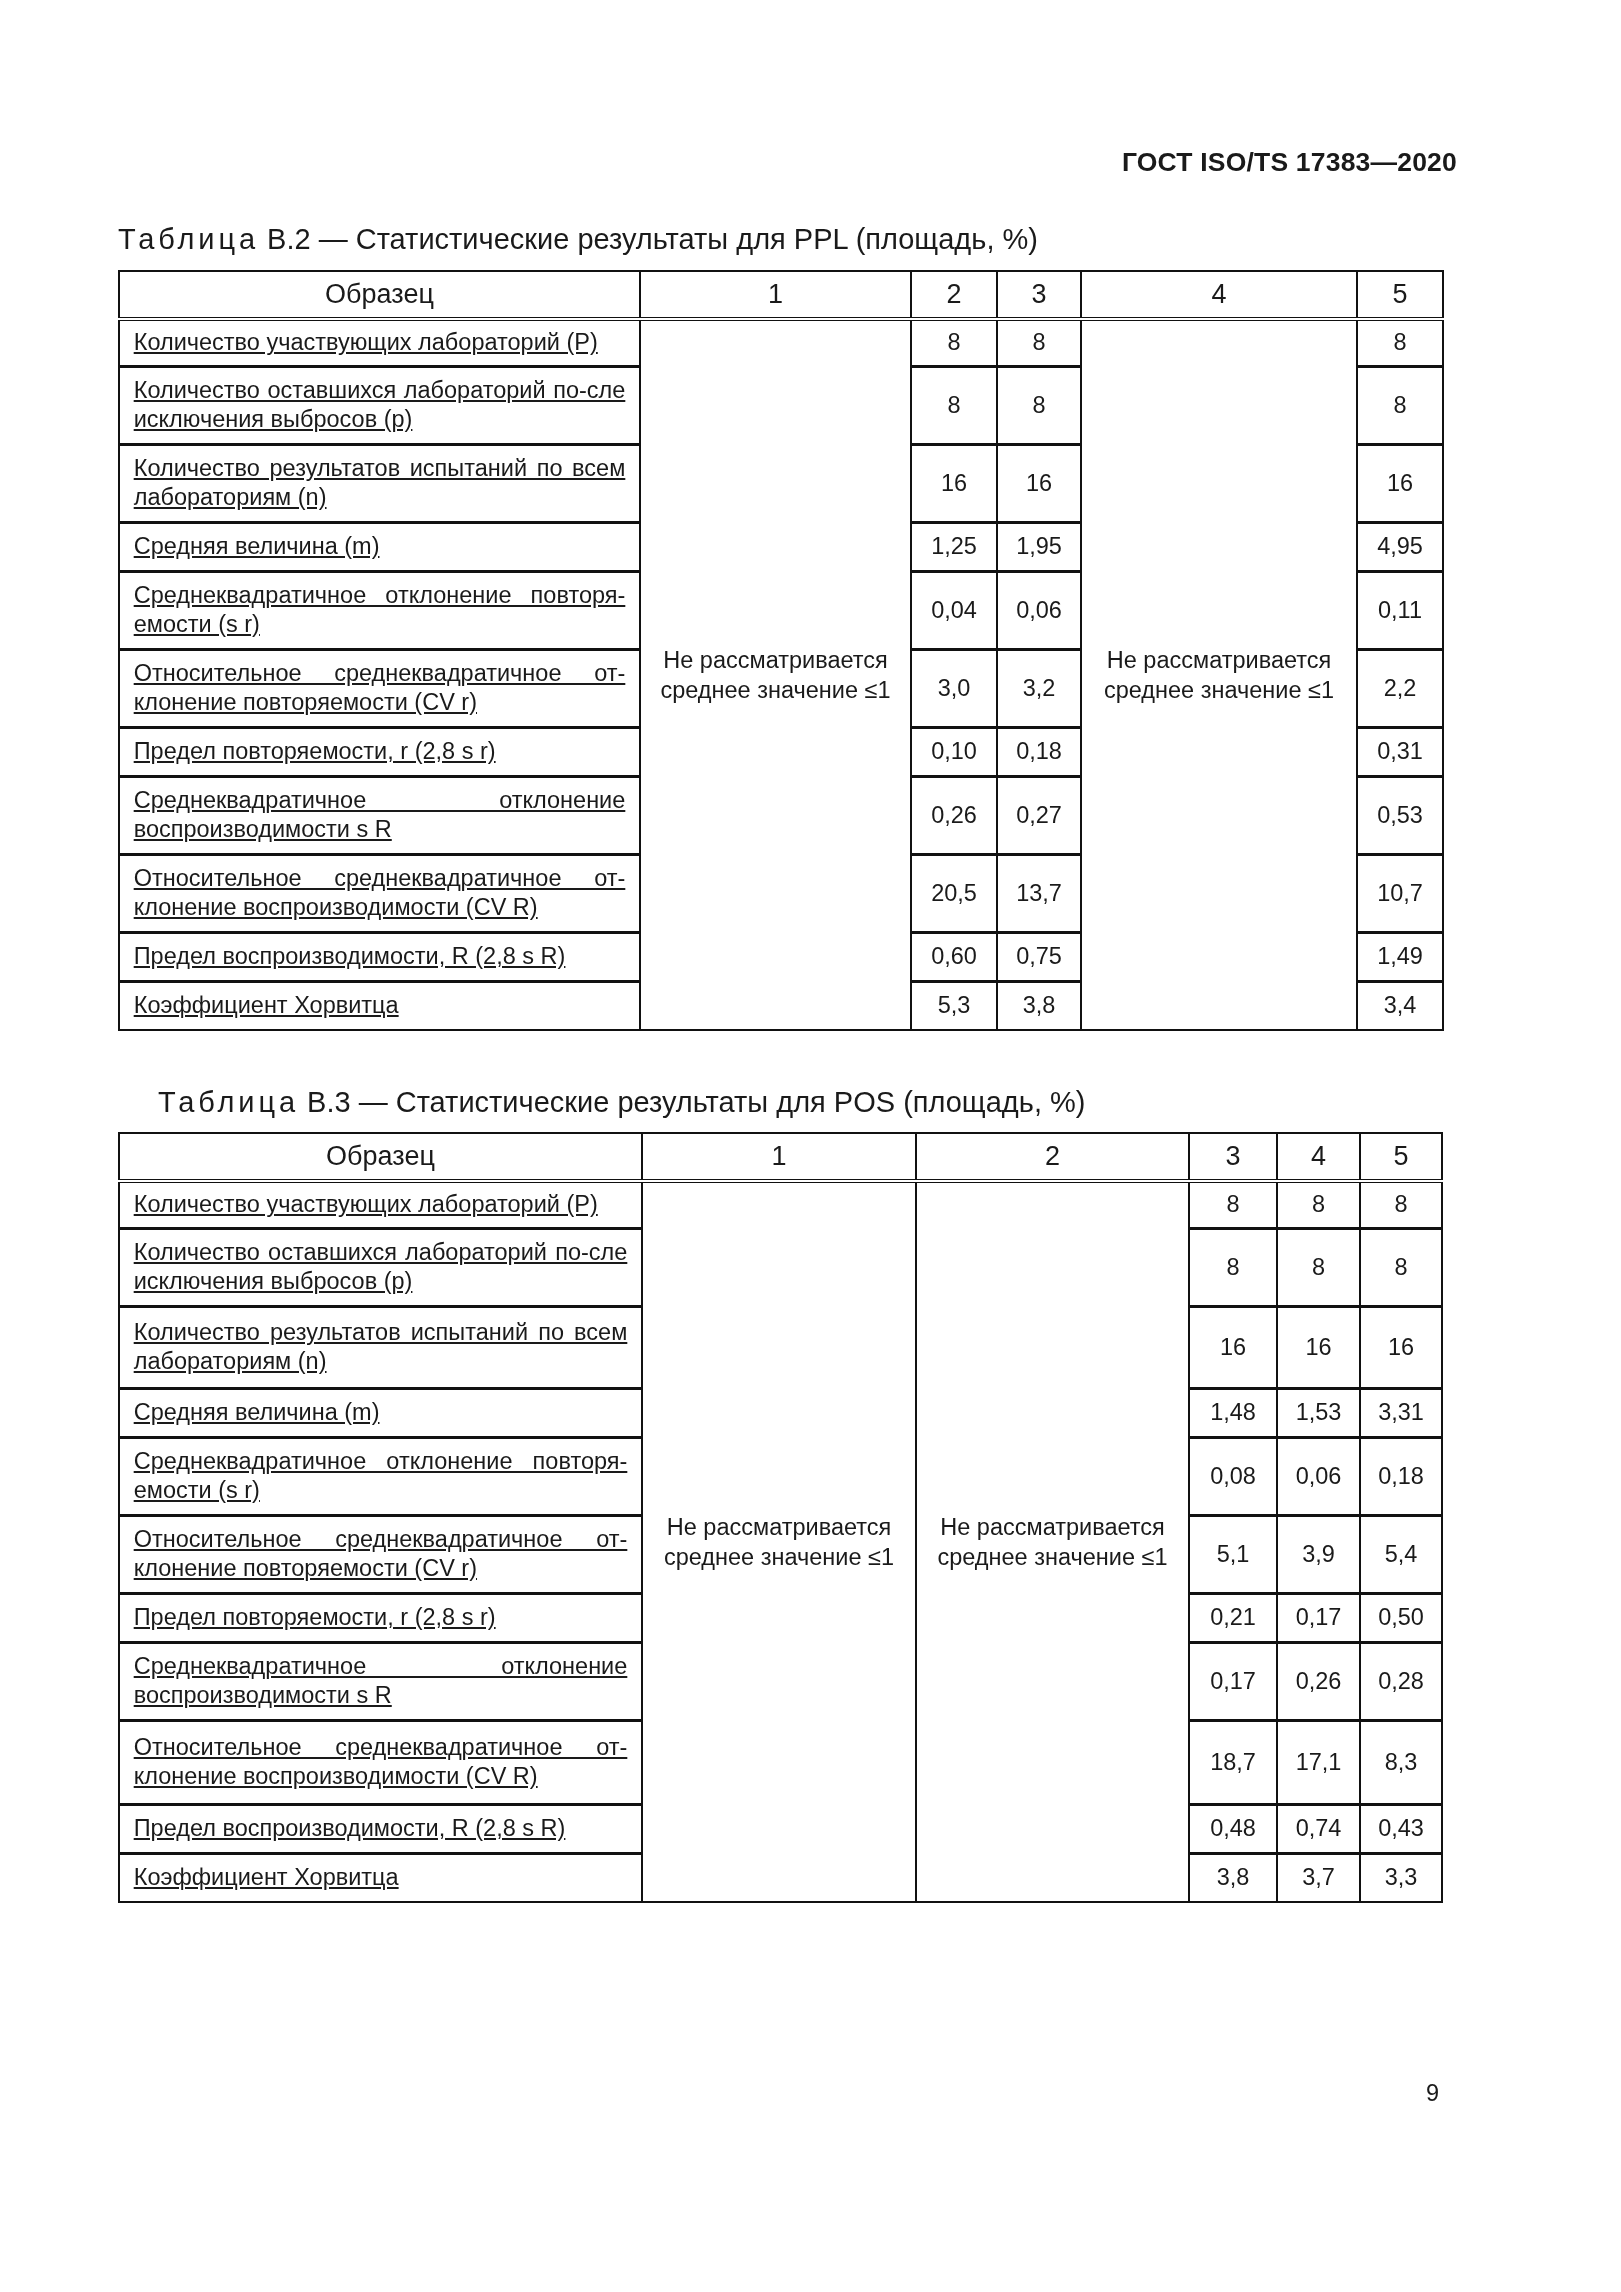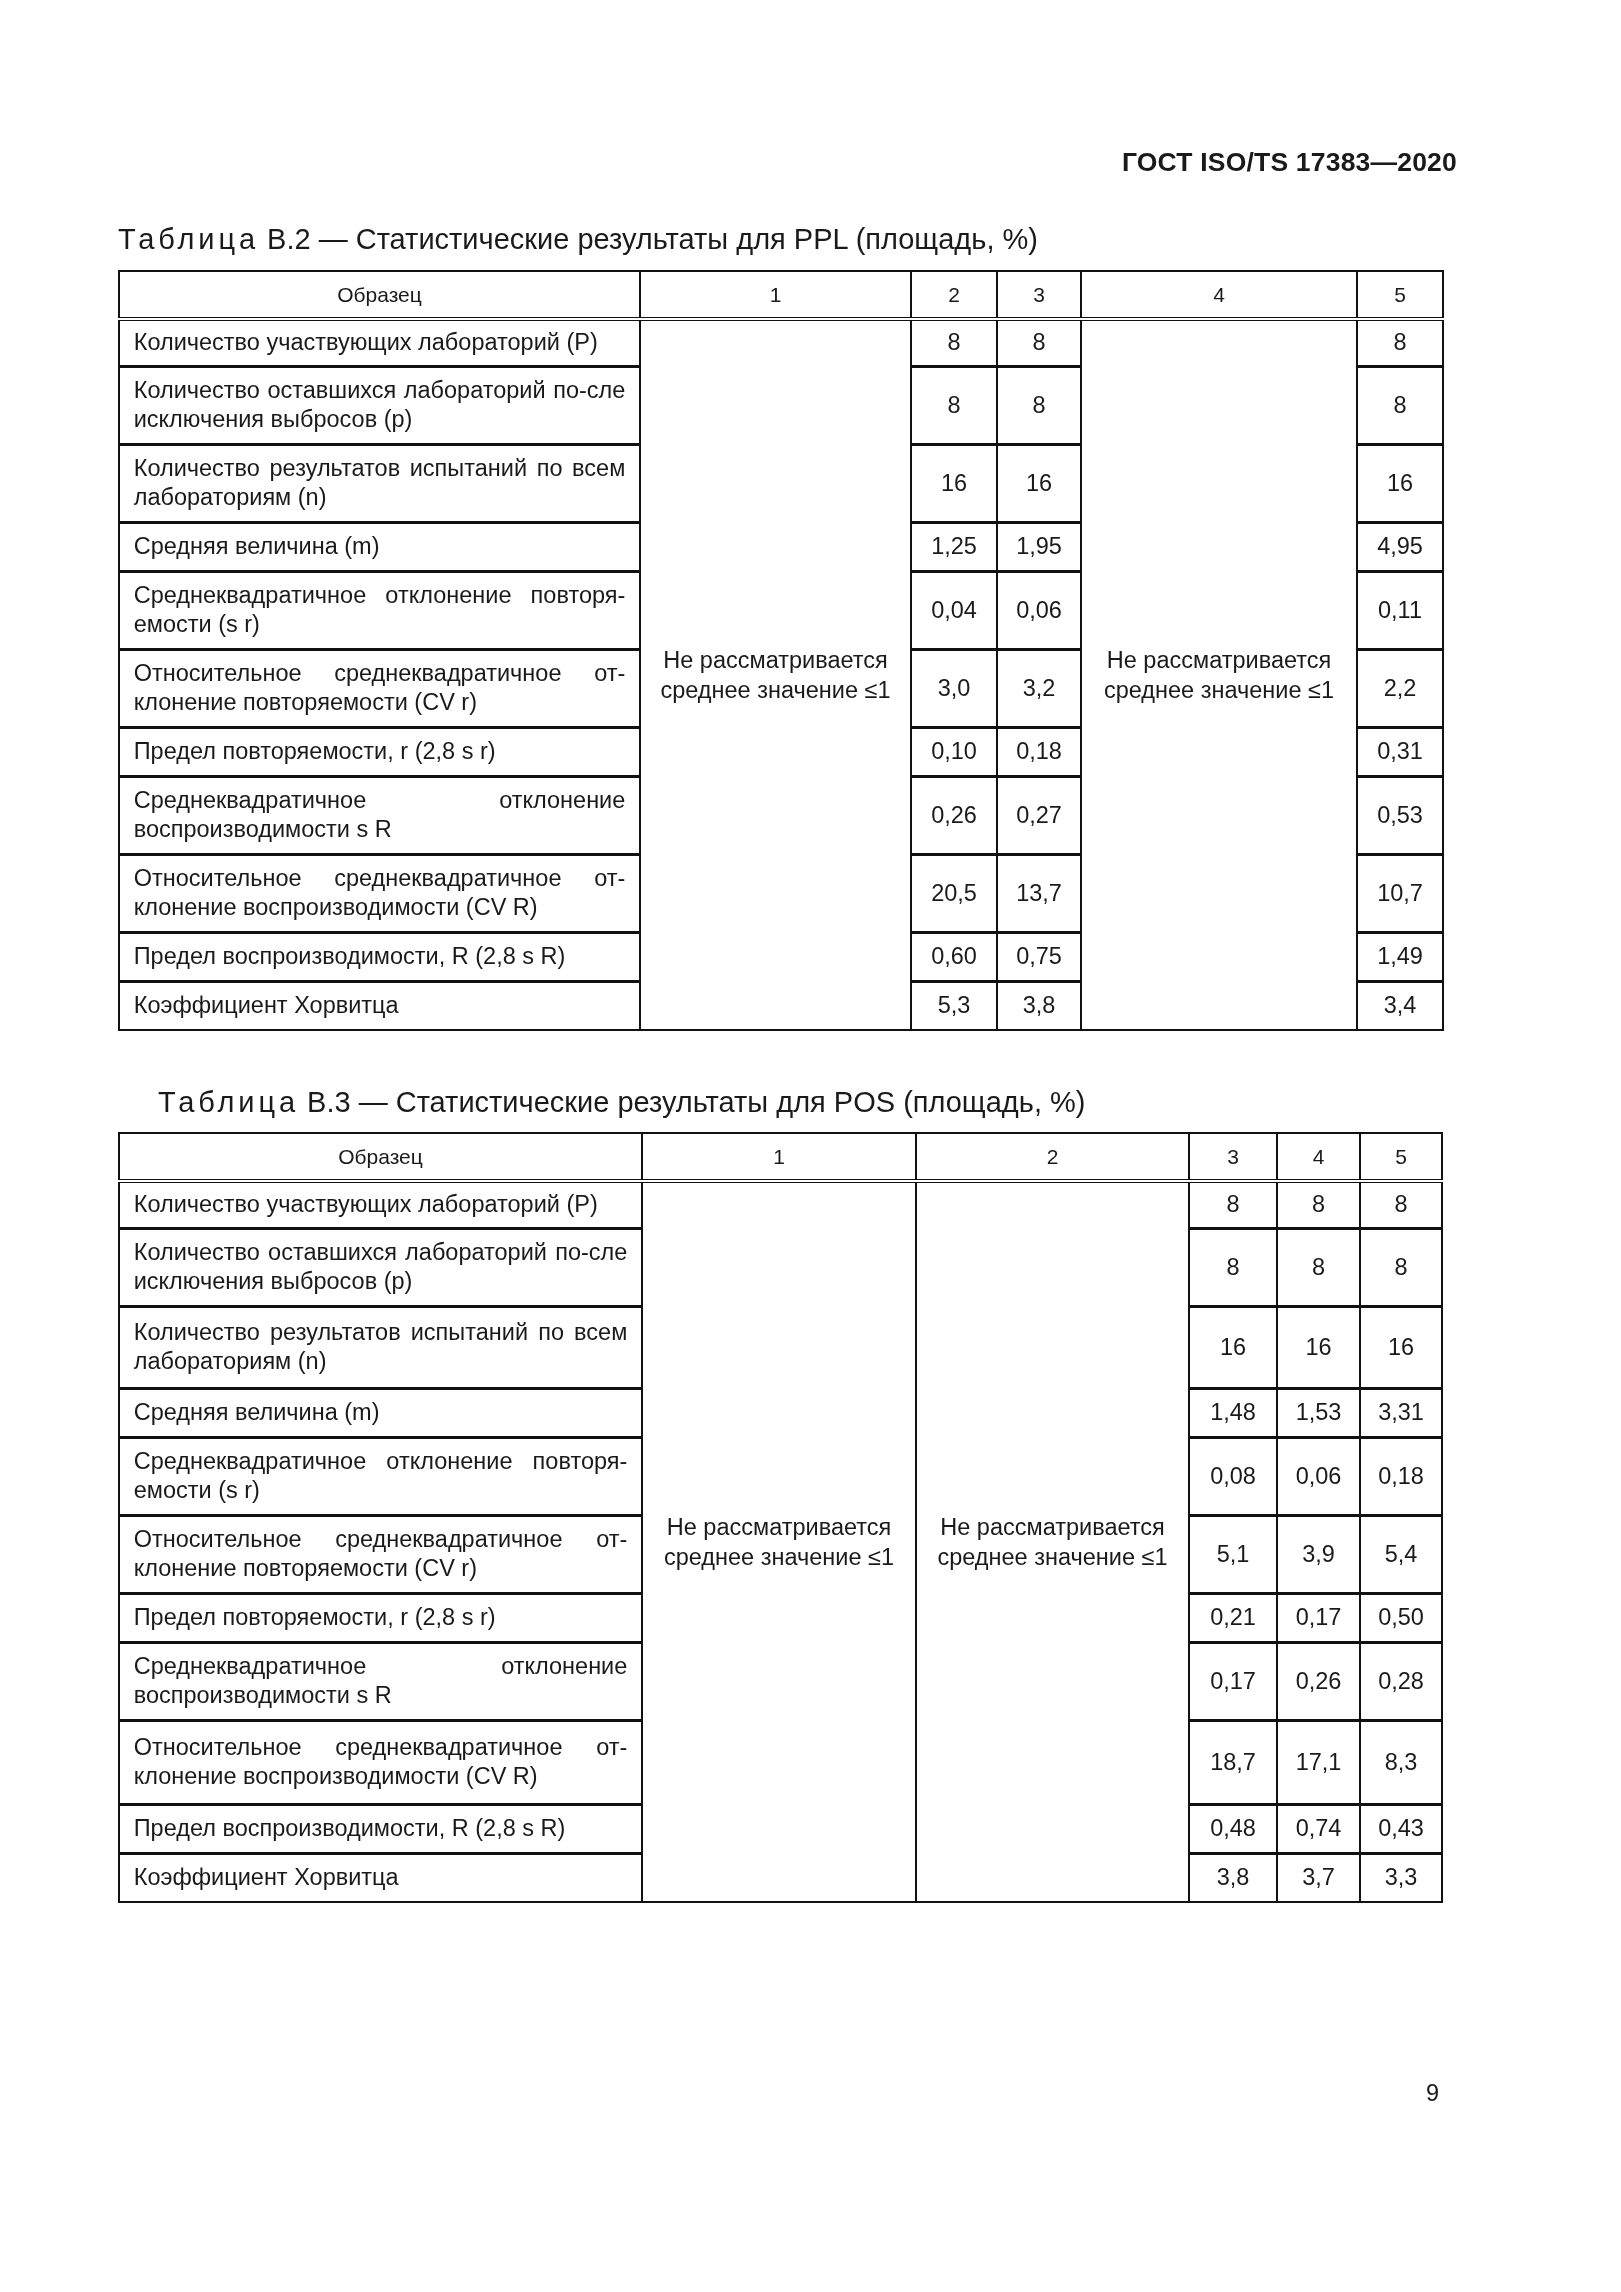--- a/index.html
+++ b/index.html
@@ -18,26 +18,26 @@
   .caption .spaced { letter-spacing: 3.9px; }
   table.stat {
     position: absolute; left: 118px; width: 1325px;
     border-collapse: collapse; table-layout: fixed;
     font-size: 23.5px;
   }
   table.stat td, table.stat th {
     border: 2px solid #111; padding: 0; vertical-align: middle;
   }
   table.stat th {
-    font-weight: normal; font-size: 21px; text-align: center; height: 45px;
+    font-weight: normal; font-size: 27px; text-align: center; height: 45px;
     border-bottom: 4.9px double #111;
     margin-top: 10px;
   }
   table.stat td.label {
-    text-align: justify; text-align-last: left; padding: 5.9px 13.7px 5.9px 13.7px; line-height: 29px;
+    text-align: justify; text-align-last: left; padding: 5.9px 13.7px 5.9px 13.7px; line-height: 29px; text-decoration: underline;
   }
   table.stat td.num { text-align: center; }
   table.stat td.merged { text-align: center; line-height: 30px; }
   table.stat tr.thick td { border-top: 3.9px solid #111; }
   .page-number {
     position: absolute; left: 1426px; top: 2080px; font-size: 23.5px;
   }
 </style>
 </head>
 <body>

